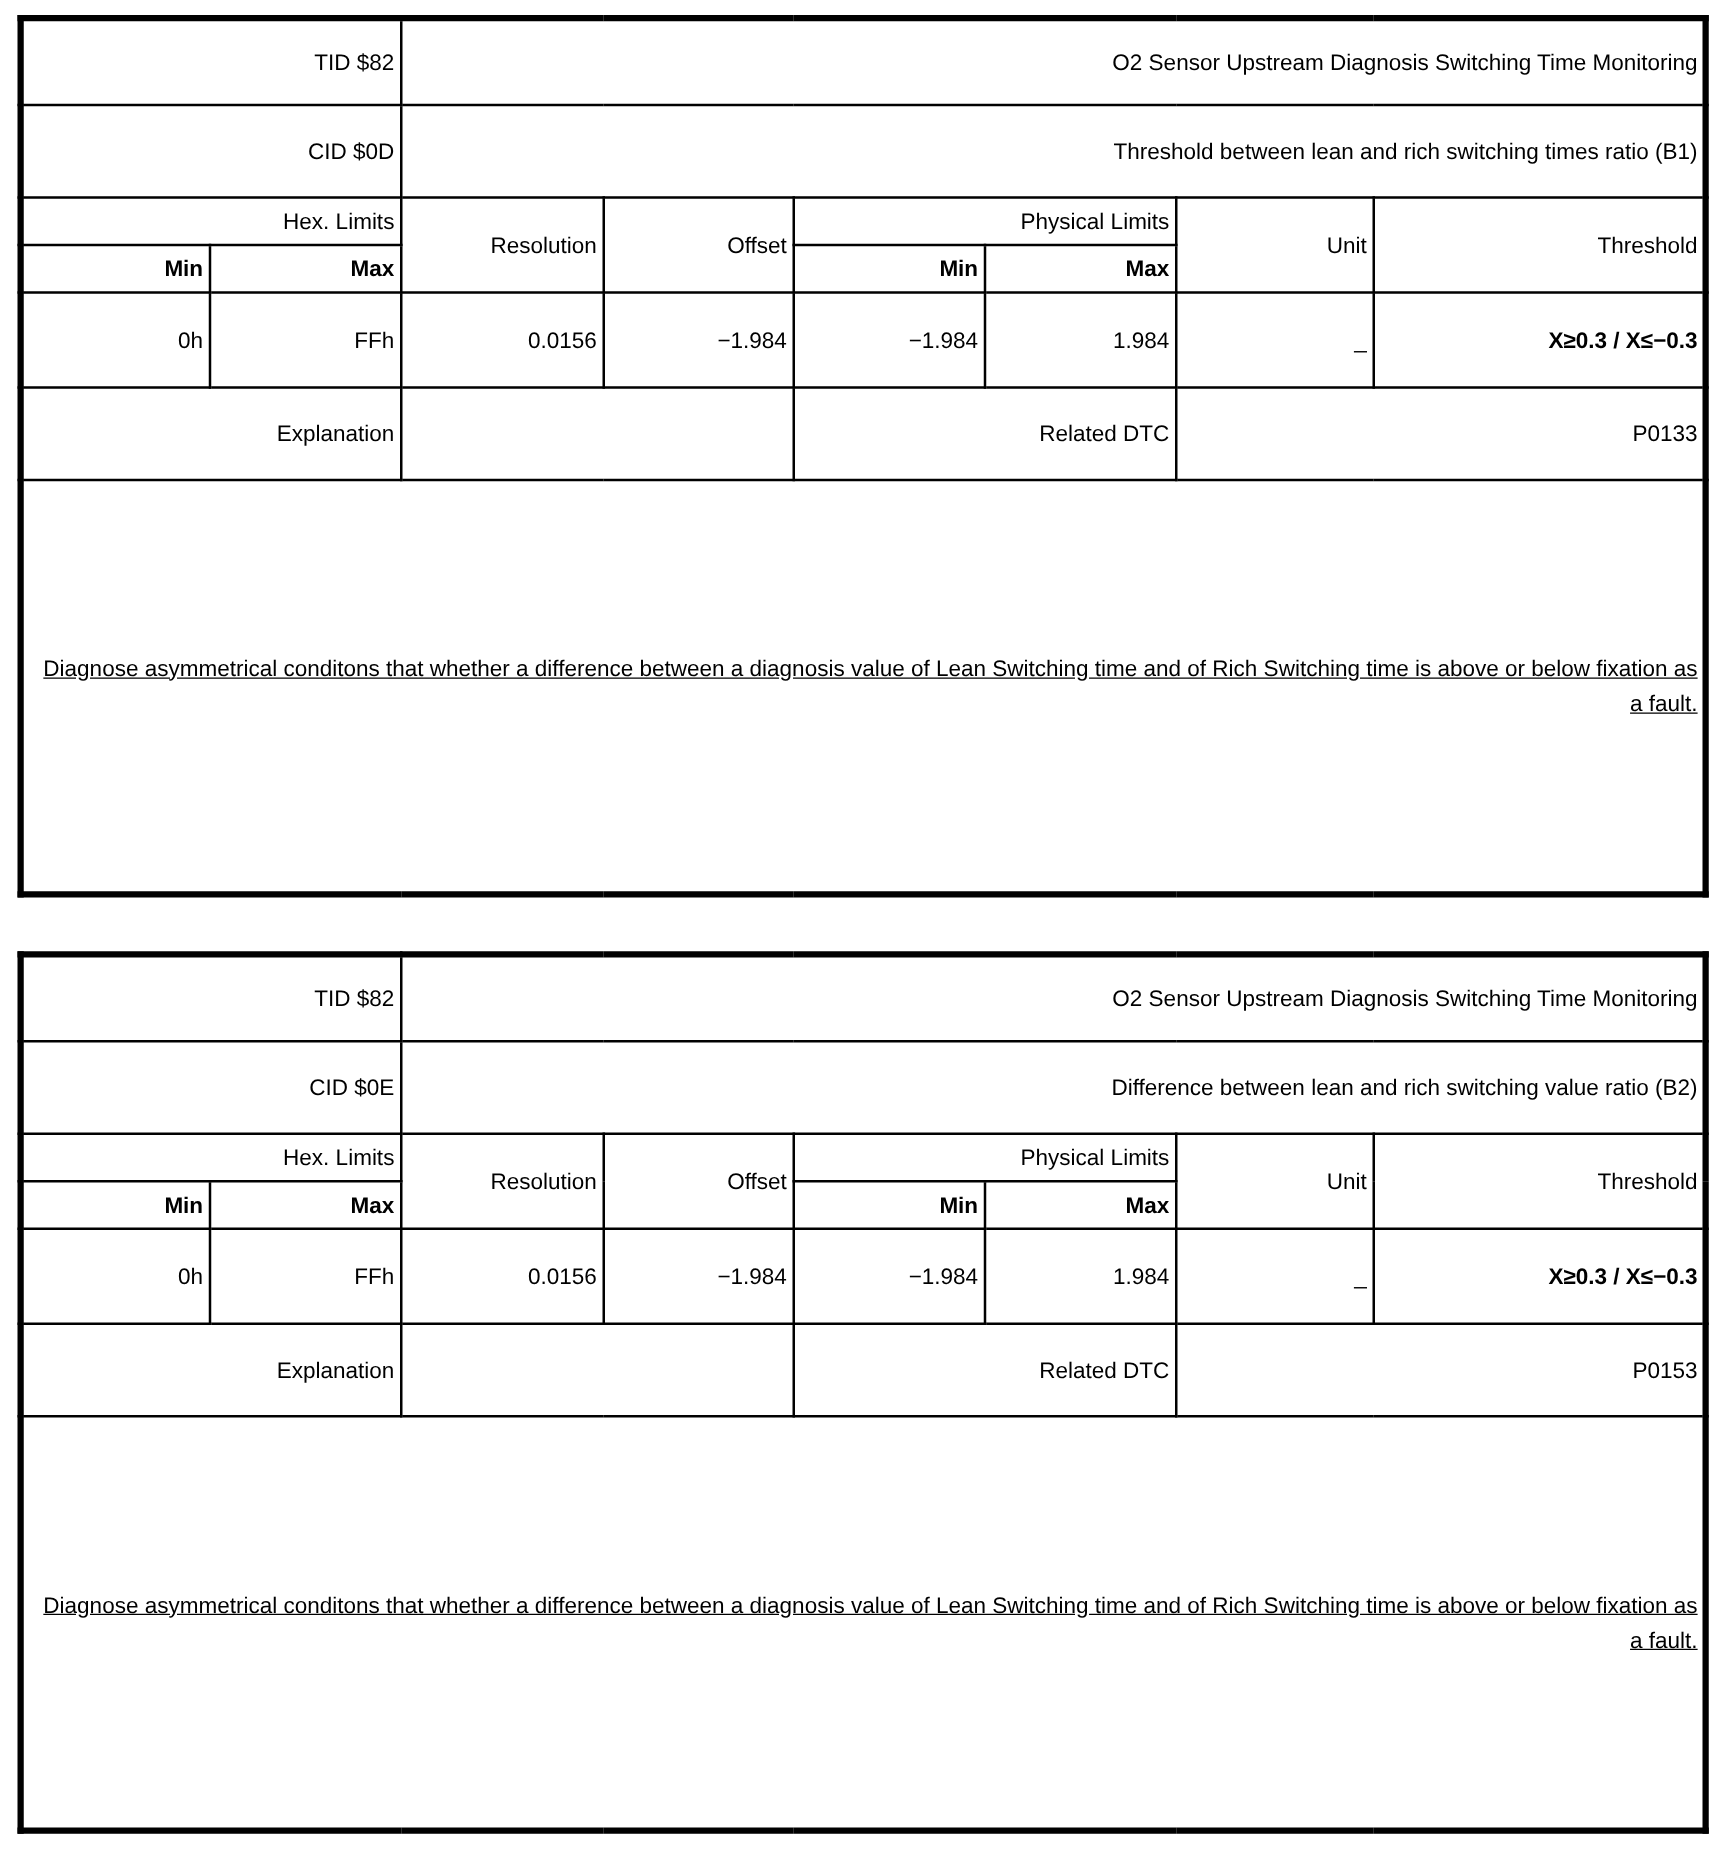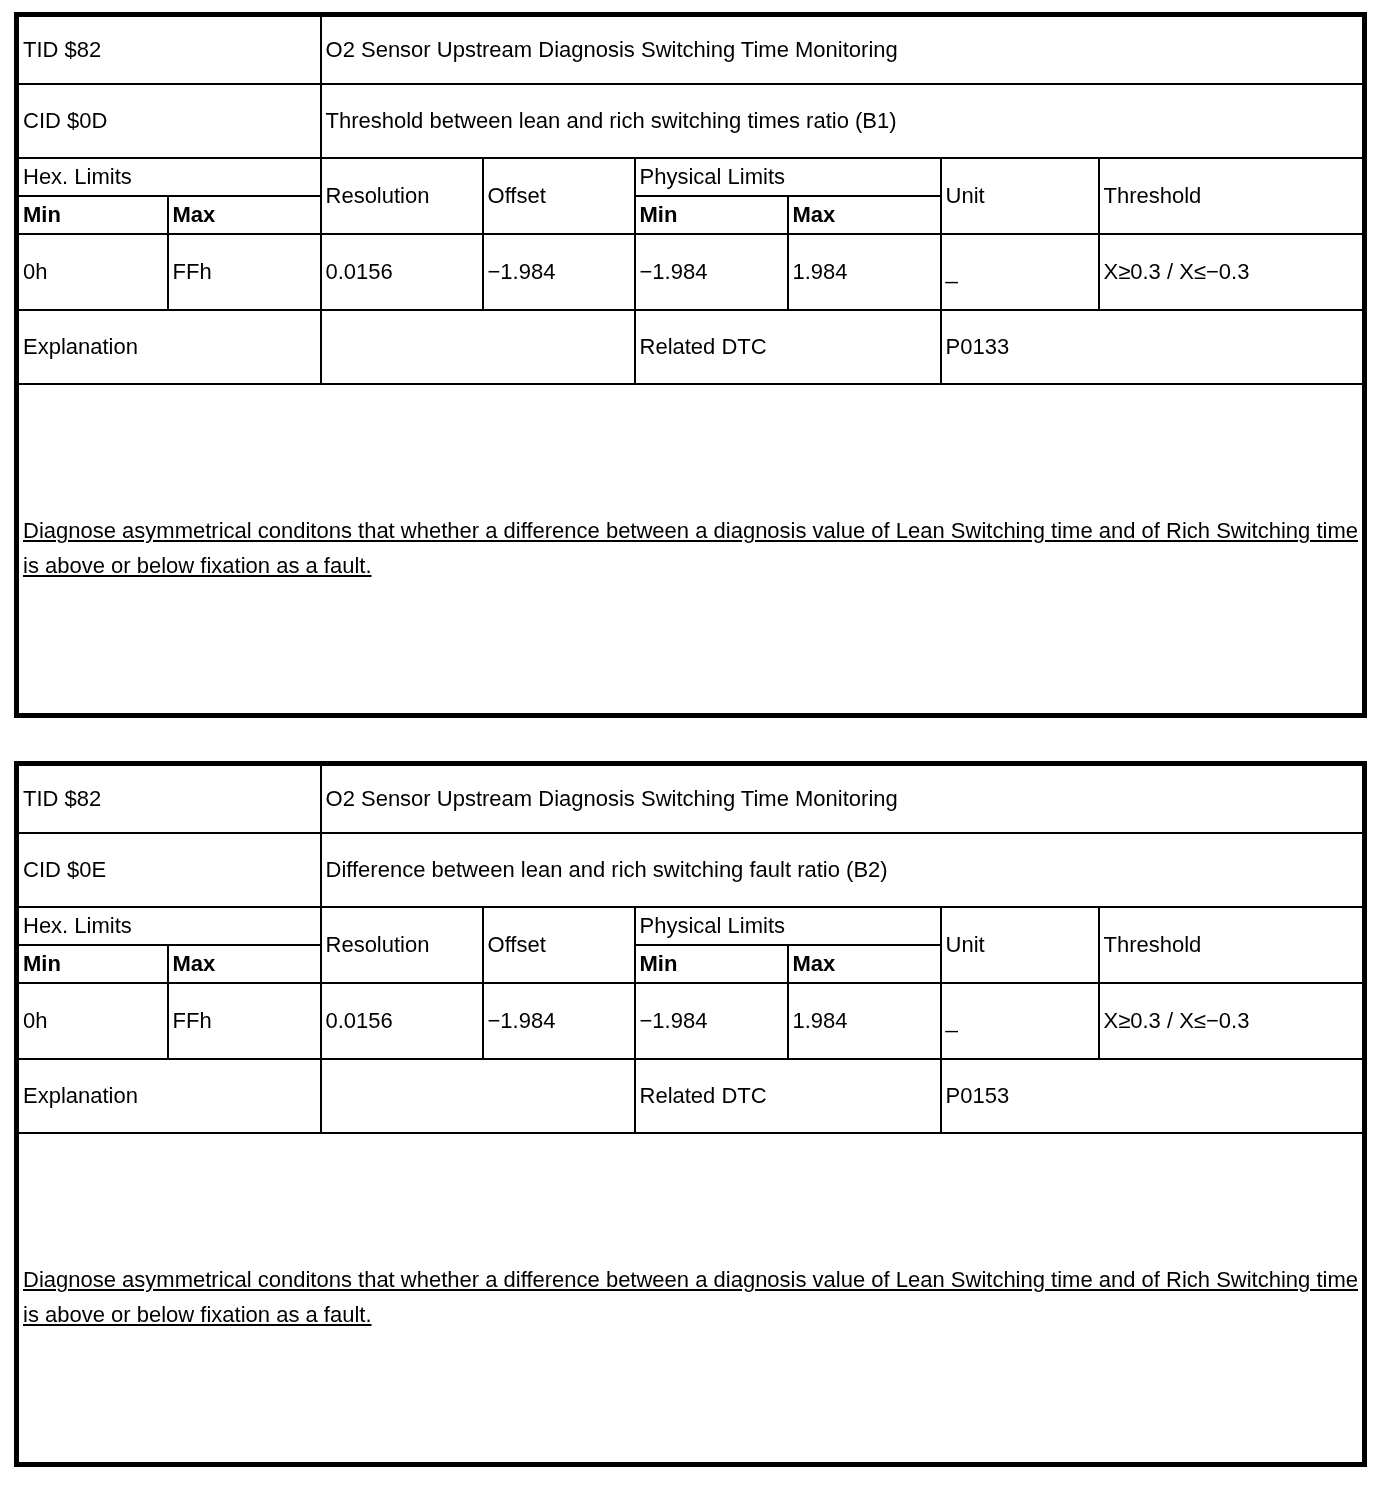--- a/index.html
+++ b/index.html
@@ -16,34 +16,34 @@
   table.spec {
     border-collapse: collapse;
     table-layout: fixed;
     width: 1348px;
     border: 5px solid #000;
     margin-bottom: 43px;
   }
   table.spec:last-child { margin-bottom: 0; }
   table.spec td {
     border: 2px solid #000;
-    text-align: left;
+    text-align: right;
     vertical-align: middle;
-    font-size: 22px;
+    font-size: 18px;
     padding: 2px 4px;
     overflow: hidden;
   }
   .r-tid td  { height: 62px; }
   .r-cid td  { height: 68px; }
   .r-grp td  { height: 32px; }
   .r-sub td  { height: 32px; font-weight: bold; }
   .r-val td  { height: 70px; }
   .r-exp td  { height: 68px; }
   .r-text td { height: 324px; text-decoration: underline; }
-  td.nowrap { white-space: nowrap; padding-left: 2px; padding-right: 2px; }
+  td.nowrap { white-space: nowrap; padding-left: 2px; padding-right: 2px; font-weight: bold; }
   td.expl-text {
     text-align: left;
     vertical-align: middle;
     font-size: 24px;
     line-height: 1.58;
     padding-left: 7px;
     padding-right: 10px;
   }
 </style>
 </head>
@@ -118,21 +118,21 @@
         <col style="width:158px">
         <col style="width:266px">
     </colgroup>
     <tbody>
       <tr class="r-tid">
         <td colspan="2">TID $82</td>
         <td colspan="6">O2 Sensor Upstream Diagnosis Switching Time Monitoring</td>
       </tr>
       <tr class="r-cid">
         <td colspan="2">CID $0E</td>
-        <td colspan="6">Difference between lean and rich switching fault ratio (B2)</td>
+        <td colspan="6">Difference between lean and rich switching value ratio (B2)</td>
       </tr>
       <tr class="r-grp">
         <td colspan="2">Hex. Limits</td>
         <td rowspan="2">Resolution</td>
         <td rowspan="2">Offset</td>
         <td colspan="2">Physical Limits</td>
         <td rowspan="2">Unit</td>
         <td rowspan="2">Threshold</td>
       </tr>
       <tr class="r-sub">

